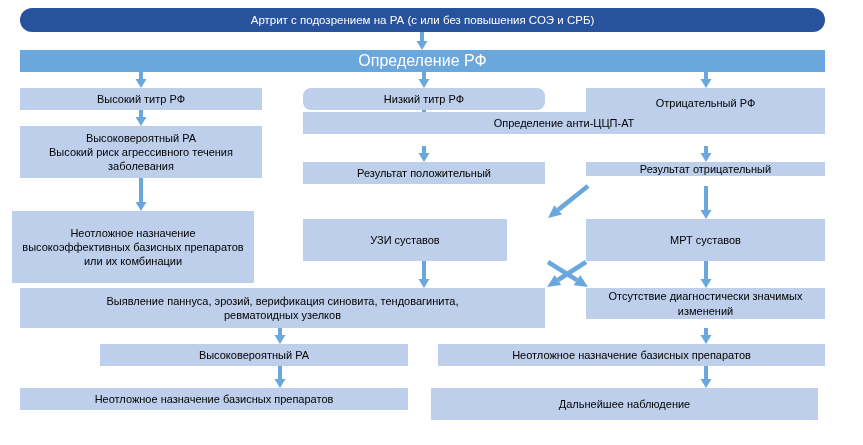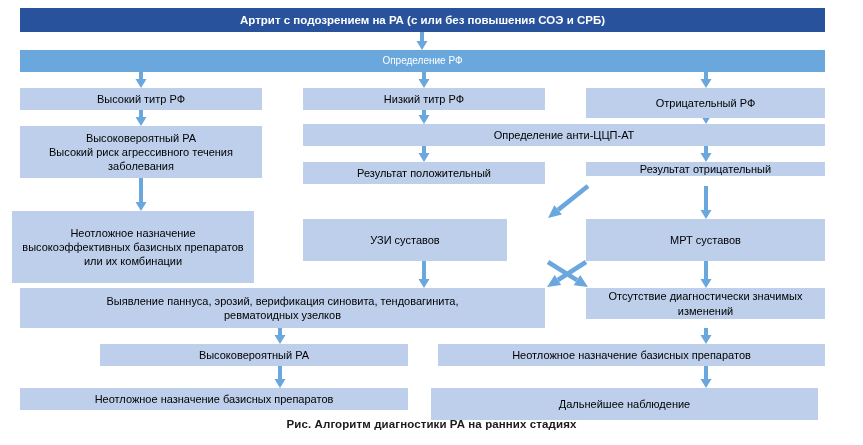--- a/index.html
+++ b/index.html
@@ -27,27 +27,28 @@
     text-align: center;
     line-height: 1.28;
     color: #000000;
     font-size: 11px;
     padding: 2px 6px;
     white-space: pre-line;
   }
   .node.header-dark {
     background: #28539c;
     color: #ffffff;
-    font-weight: bold;
+    font-weight: normal;
     font-size: 11.5px;
+    border-radius: 12px;
   }
   .node.header-mid {
     background: #6aa7dd;
     color: #ffffff;
-    font-size: 10px;
+    font-size: 16px;
   }
   .node.body-box {
     background: #bdcfeb;
     color: #000000;
   }
   #arrow-layer {
     position: absolute;
     left: 0;
     top: 0;
     width: 863px;
@@ -151,37 +152,36 @@
       <g>
         <rect x="704" y="366" width="4" height="13" fill="#6aa7dd"></rect>
         <polygon points="700.5,379 711.5,379 706,388" fill="#6aa7dd"></polygon>
       </g>
     </svg>
 
   <div id="node-layer">
       <div class="node header-dark" style="left: 20px; top: 8px; width: 805px; height: 24px;">Артрит с подозрением на РА  (с или без повышения СОЭ и СРБ)</div>
       <div class="node header-mid" style="left: 20px; top: 50px; width: 805px; height: 22px;">Определение РФ</div>
       <div class="node body-box" style="left: 20px; top: 88px; width: 242px; height: 22px; padding-left: 6px;">Высокий титр РФ</div>
-      <div class="node body-box" style="left: 303px; top: 88px; width: 242px; height: 22px;">Низкий титр РФ</div>
+      <div class="node body-box" style="left: 303px; top: 88px; width: 242px; height: 22px; border-radius: 8px;">Низкий титр РФ</div>
       <div class="node body-box" style="left: 586px; top: 88px; width: 239px; height: 30px;">Отрицательный РФ</div>
       <div class="node body-box" style="left: 20px; top: 126px; width: 242px; height: 52px;">Высоковероятный РА
 Высокий риск агрессивного течения
 заболевания</div>
-      <div class="node body-box" style="left: 303px; top: 124px; width: 522px; height: 22px;">Определение анти-ЦЦП-АТ</div>
+      <div class="node body-box" style="left: 303px; top: 112px; width: 522px; height: 22px;">Определение анти-ЦЦП-АТ</div>
       <div class="node body-box" style="left: 303px; top: 162px; width: 242px; height: 22px;">Результат положительный</div>
       <div class="node body-box" style="left: 586px; top: 162px; width: 239px; height: 14px;">Результат отрицательный</div>
       <div class="node body-box" style="left: 12px; top: 211px; width: 242px; height: 72px;">Неотложное назначение
 высокоэффективных базисных препаратов
 или их комбинации</div>
       <div class="node body-box" style="left: 303px; top: 219px; width: 204px; height: 42px;">УЗИ суставов</div>
       <div class="node body-box" style="left: 586px; top: 219px; width: 239px; height: 42px;">МРТ суставов</div>
       <div class="node body-box" style="left: 20px; top: 288px; width: 525px; height: 40px;">Выявление паннуса, эрозий, верификация синовита, тендовагинита,
 ревматоидных узелков</div>
       <div class="node body-box" style="left: 586px; top: 288px; width: 239px; height: 31px;">Отсутствие диагностически значимых
 изменений</div>
       <div class="node body-box" style="left: 100px; top: 344px; width: 308px; height: 22px;">Высоковероятный РА</div>
       <div class="node body-box" style="left: 438px; top: 344px; width: 387px; height: 22px;">Неотложное назначение  базисных препаратов</div>
       <div class="node body-box" style="left: 20px; top: 388px; width: 388px; height: 22px;">Неотложное назначение  базисных препаратов</div>
       <div class="node body-box" style="left: 431px; top: 388px; width: 387px; height: 32px;">Дальнейшее наблюдение</div>
     </div>
 
-  <div class="caption">Рис. Алгоритм диагностики РА на ранних стадиях</div>
 </div>
 
 </body></html>

